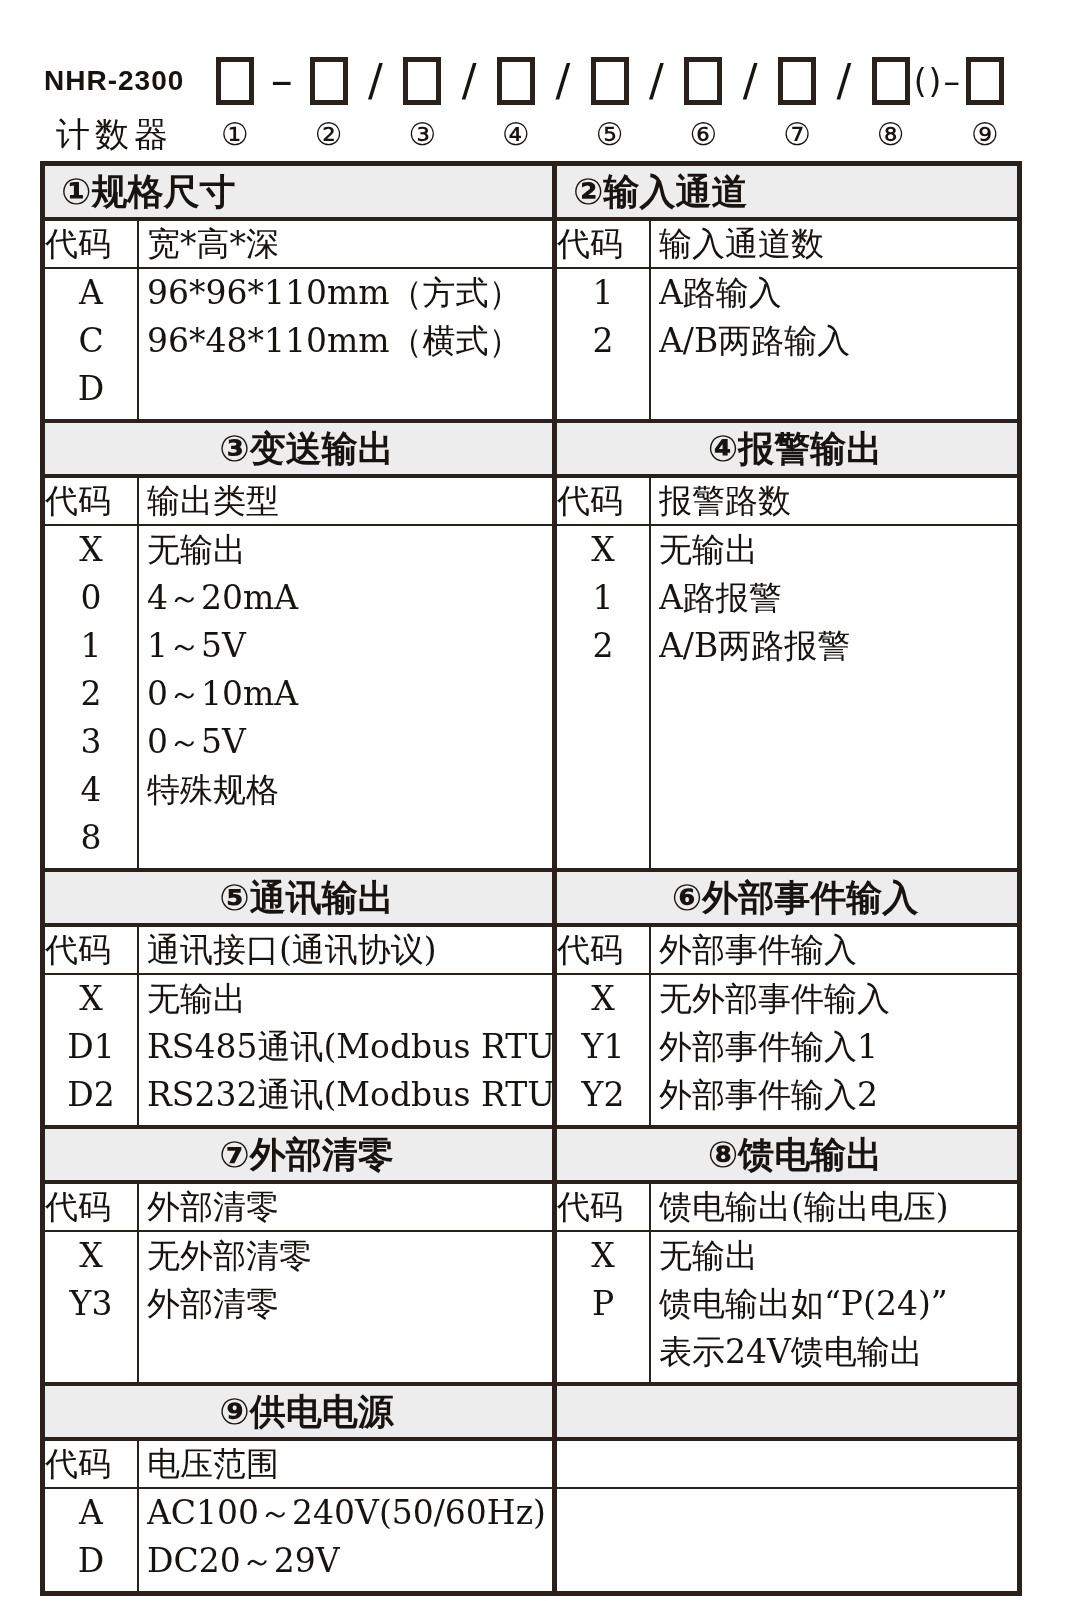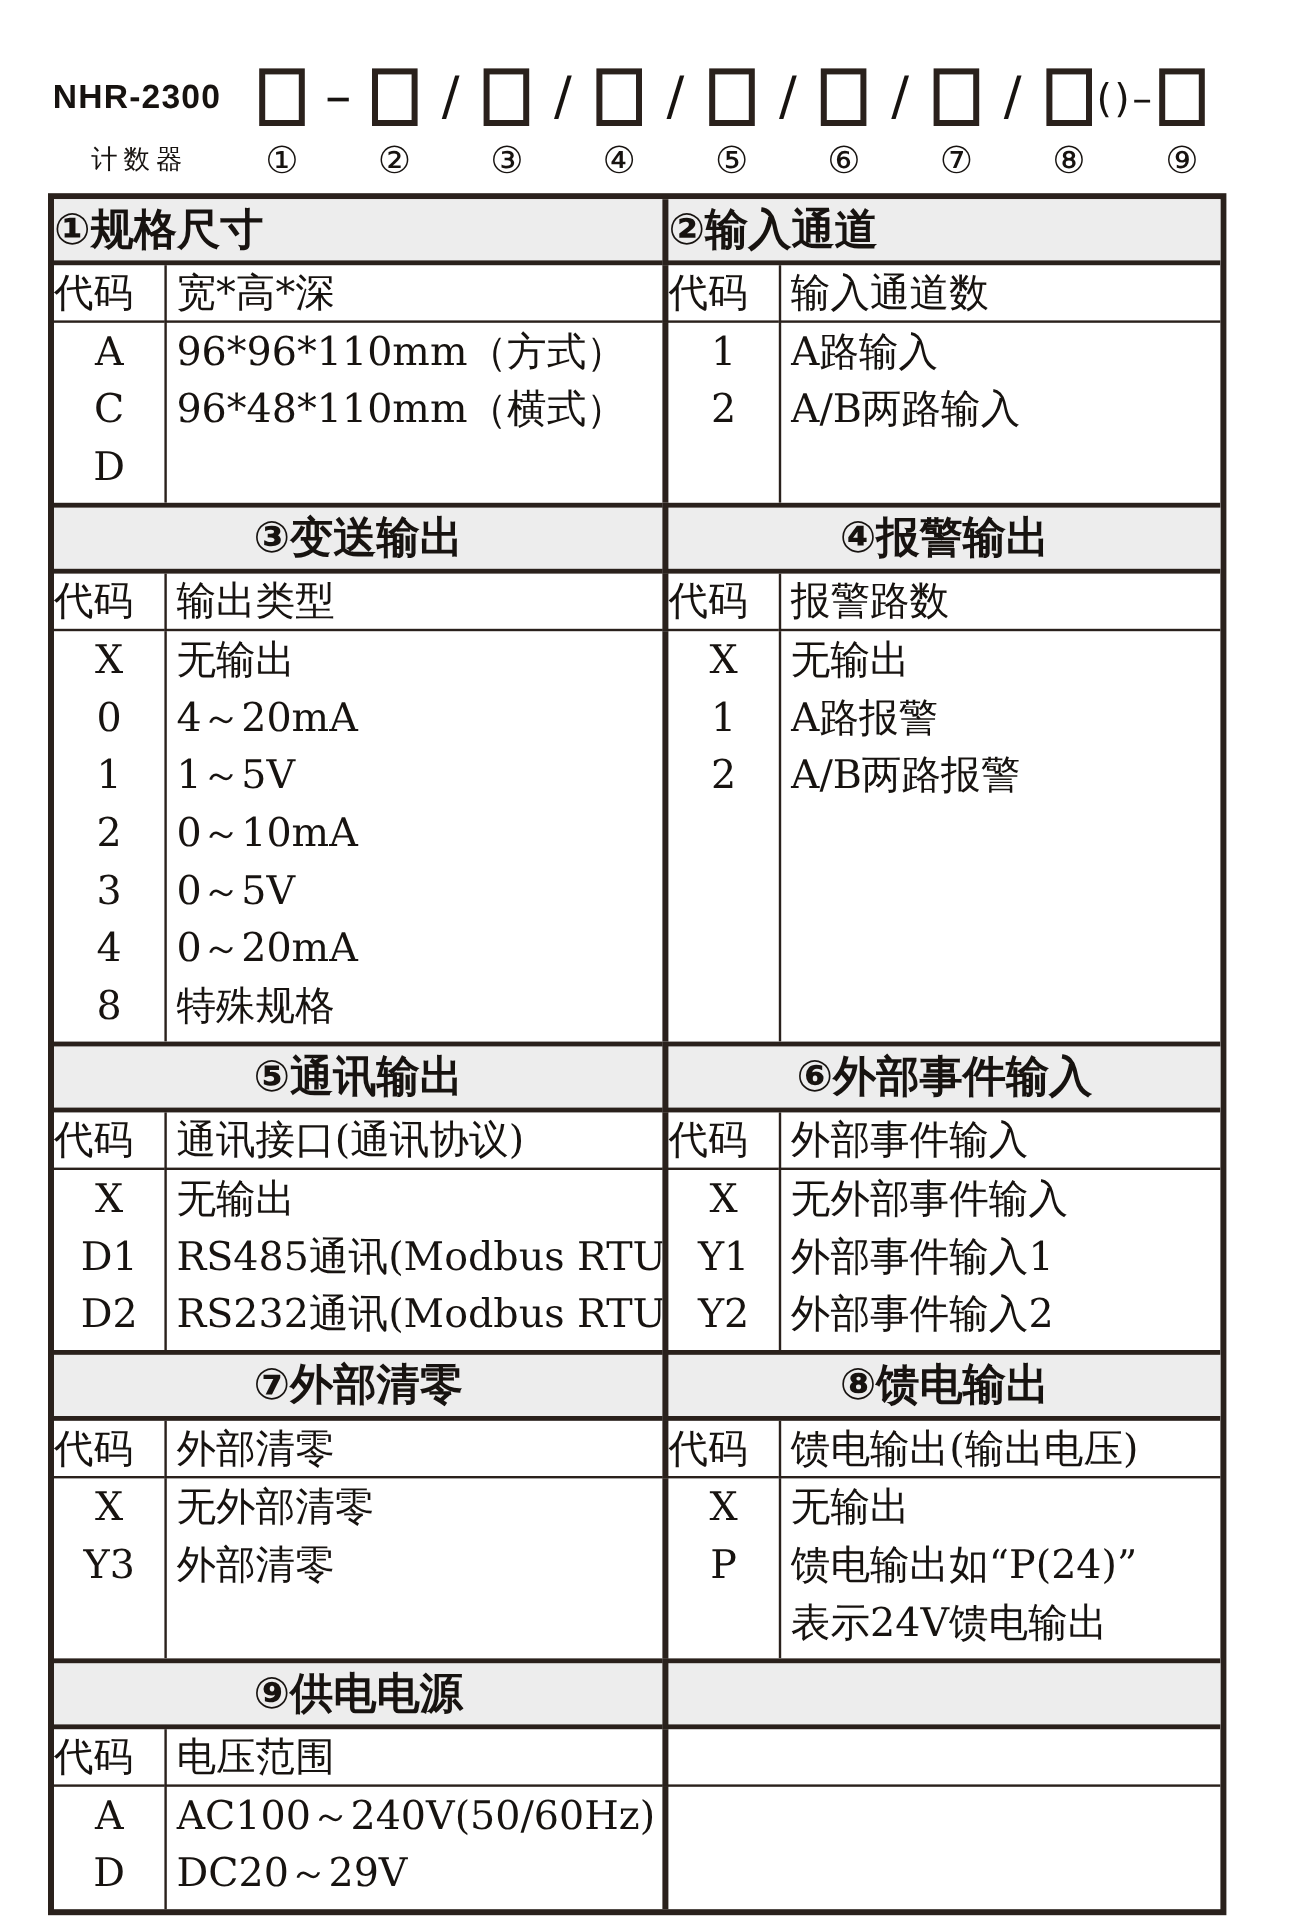--- a/index.html
+++ b/index.html
@@ -9,34 +9,34 @@
     --bg:#ffffff;
   }
   html,body{margin:0;padding:0;background:var(--bg);width:1080px;height:1601px;overflow:hidden;}
   body{font-family:"DejaVu Serif","Liberation Serif",serif;color:var(--ink);}
   .page{width:982px;margin-left:40px;}
 
   
   .mrow{display:flex;align-items:flex-start;padding:57px 14px 0 4px;box-sizing:border-box;}
   .mname-col{width:168px;flex:none;}
   .mname{font-family:"Liberation Sans","DejaVu Sans",sans-serif;font-weight:700;font-size:28px;letter-spacing:1px;line-height:48px;white-space:nowrap;}
-  .mlabel{font-size:22px;letter-spacing:5px;margin:12px 0 0 32px;line-height:34px;}
+  .mlabel{font-size:34px;letter-spacing:5px;margin:12px 0 0 12px;line-height:34px;}
   .mslots{flex:1;display:flex;align-items:flex-start;}
   .mcol{width:46px;flex:none;text-align:center;}
   .mbox{width:28px;height:38px;border:5px solid var(--bd);margin:0 auto;background:#fff;}
   .mcirc{margin-top:12px;font-size:31px;line-height:34px;font-family:"DejaVu Sans","Liberation Sans",sans-serif;}
   .msep{flex:1;text-align:center;font-size:44px;line-height:48px;font-family:"DejaVu Sans","Liberation Sans",sans-serif;}
   .msep.wide{font-size:33px;letter-spacing:2px;line-height:50px;white-space:nowrap;}
 
   
   .tbl{display:grid;grid-template-columns:92px 415px 97px 1fr;border:5px solid var(--bd);margin-top:10px;background:#fff;}
   .tbl > div{box-sizing:border-box;}
   .title{grid-column:span 2;background:var(--band);border-bottom:4px solid var(--bd);
          font-family:"DejaVu Sans","Liberation Sans",sans-serif;font-weight:700;font-size:36px;
-         height:55px;line-height:51px;white-space:nowrap;overflow:hidden;}
+         height:55px;line-height:51px;padding-left:16px;white-space:nowrap;overflow:hidden;}
   .title.nt{border-top:4px solid var(--bd);height:59px;text-align:center;}
   .rh{border-left:5px solid var(--bd);}
   .hd{border-bottom:2px solid var(--bd);height:48px;line-height:46px;font-size:33px;white-space:nowrap;overflow:hidden;}
   .hd.code{}
   .hd.desc{border-left:2px solid var(--bd);padding-left:8px;}
   .hd.span2{grid-column:span 2;}
   .bd{padding-bottom:6px;}
   .bd .ln{height:48px;line-height:48px;font-size:33px;white-space:nowrap;overflow:hidden;}
   .bd.code .ln{text-align:center;}
   .bd.desc{border-left:2px solid var(--bd);padding-left:8px;}
@@ -138,21 +138,20 @@
         <div class="ln">3</div>
         <div class="ln">4</div>
         <div class="ln">8</div>
       </div>
       <div class="bd desc">
         <div class="ln">无输出</div>
         <div class="ln">4～20mA</div>
         <div class="ln">1～5V</div>
         <div class="ln">0～10mA</div>
         <div class="ln">0～5V</div>
-        <div class="ln">0～20mA</div>
         <div class="ln">特殊规格</div>
       </div>
       <div class="bd code rh">
         <div class="ln">X</div>
         <div class="ln">1</div>
         <div class="ln">2</div>
       </div>
       <div class="bd desc">
         <div class="ln">无输出</div>
         <div class="ln">A路报警</div>

